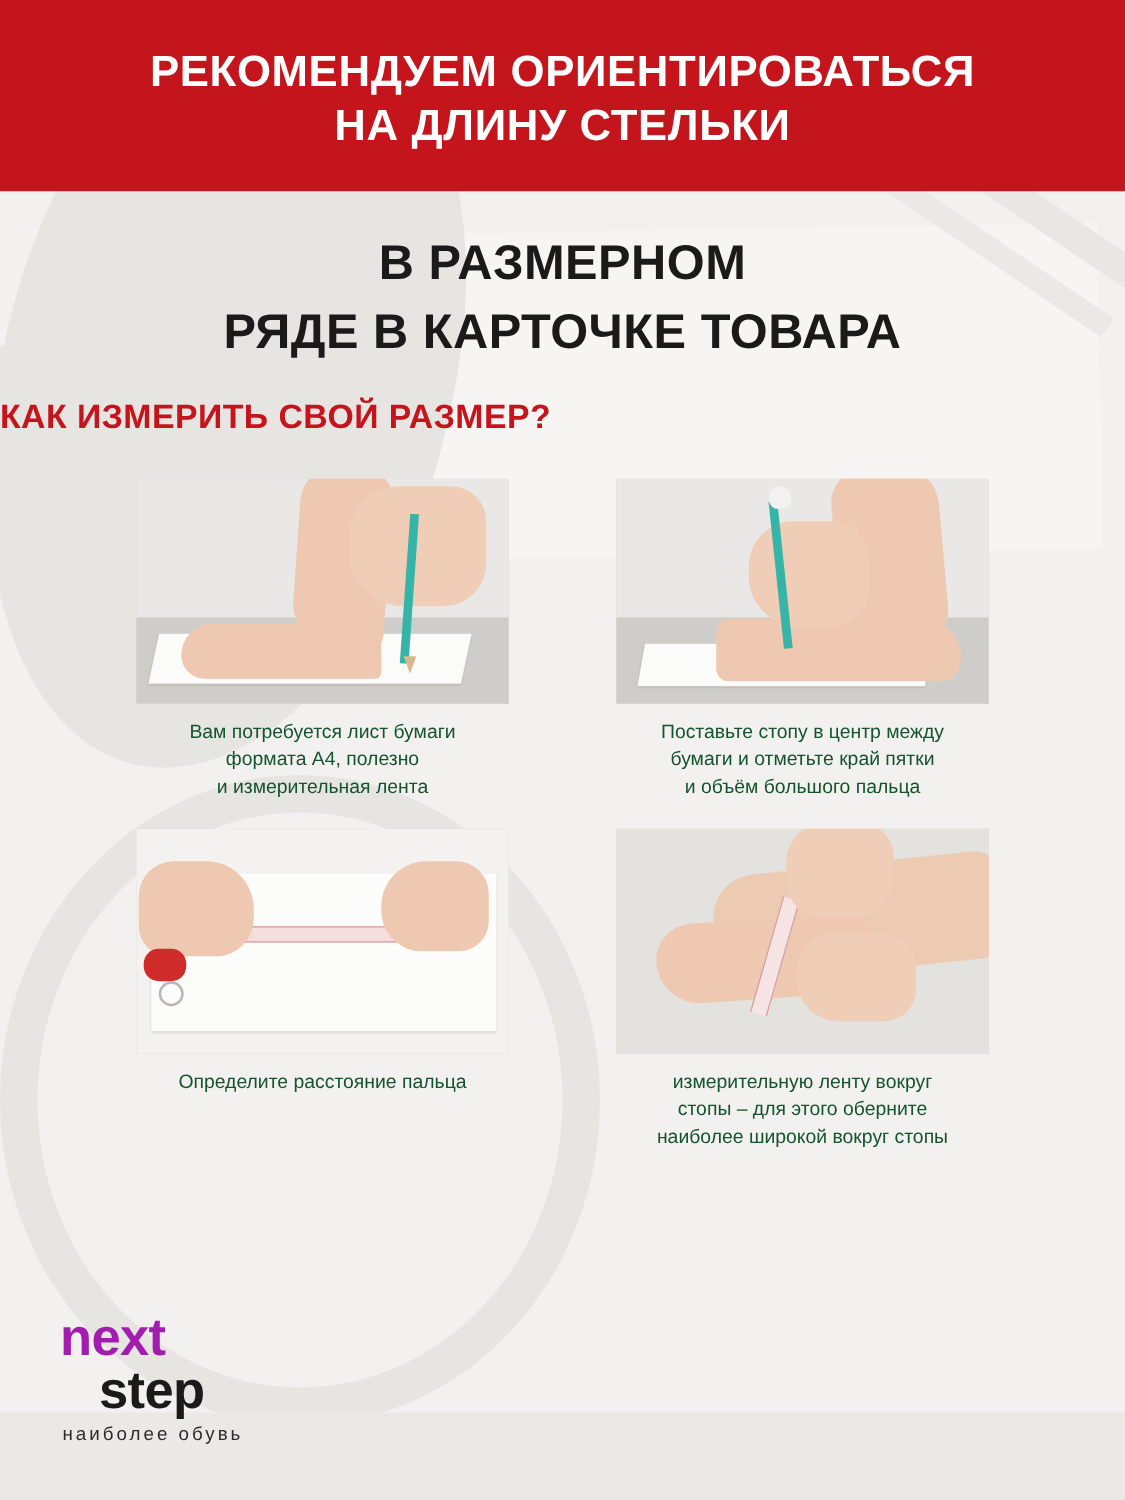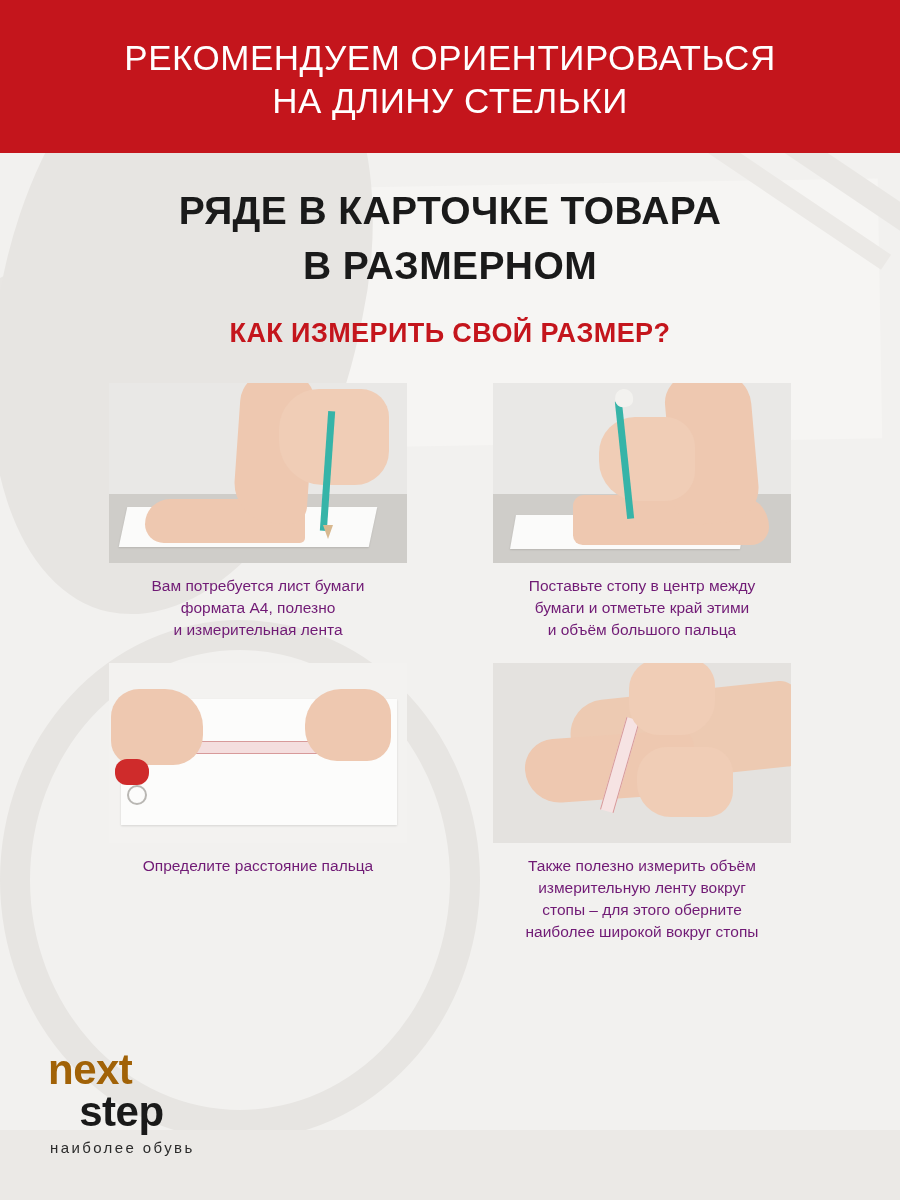--- a/index.html
+++ b/index.html
@@ -82,41 +82,41 @@
     z-index: 2;
   }
   .header-banner {
     background: #c4151c;
     color: #ffffff;
     padding: 36px 30px 30px;
     text-align: center;
   }
   .header-banner .line {
     font-size: 35px;
-    font-weight: normal;
+    font-weight: bold;
     letter-spacing: 0.5px;
     line-height: 1.24;
     text-transform: uppercase;
   }
 
   
   .subhead {
     text-align: center;
     color: #1a1a1a;
     padding-top: 30px;
   }
   .subhead .line {
     font-size: 39px;
     font-weight: bold;
     line-height: 1.42;
     text-transform: uppercase;
     letter-spacing: 0.4px;
   }
   .question {
-    text-align: center;
+    text-align: left;
     color: #c4151c;
     font-size: 27px;
     font-weight: bold;
     letter-spacing: 0.4px;
     text-transform: uppercase;
     margin-top: 24px;
   }
 
   
   .steps {
@@ -137,21 +137,21 @@
     height: 180px;
     background: #dcdad7;
     position: relative;
     overflow: hidden;
   }
   .photo-caption {
     margin-top: 12px;
     text-align: center;
     font-size: 15.5px;
     line-height: 1.42;
-    color: #701a75;
+    color: #14532d;
     max-width: 290px;
   }
 
   
   .scene {
     position: absolute;
     inset: 0;
   }
   .table-top {
     position: absolute;
@@ -318,21 +318,21 @@
     left: 48px;
     bottom: 44px;
     z-index: 3;
   }
   .logo {
     font-size: 42px;
     font-weight: bold;
     letter-spacing: -0.5px;
     line-height: 1;
   }
-  .logo .next { color: #a16207; }
+  .logo .next { color: #a21caf; }
   .logo .step { color: #1a1a1a; }
   .logo-sub {
     margin-top: 6px;
     margin-left: 2px;
     font-size: 15px;
     color: #2b2b2b;
     letter-spacing: 2.4px;
   }
 </style>
 </head>
@@ -350,22 +350,22 @@
 </div>
 
 <div class="content">
 
   <div class="header-banner">
     <div class="line">РЕКОМЕНДУЕМ ОРИЕНТИРОВАТЬСЯ</div>
     <div class="line">НА ДЛИНУ СТЕЛЬКИ</div>
   </div>
 
   <div class="subhead">
+    <div class="line">В РАЗМЕРНОМ</div>
     <div class="line">РЯДЕ В КАРТОЧКЕ ТОВАРА</div>
-    <div class="line">В РАЗМЕРНОМ</div>
   </div>
 
   <div class="question">КАК ИЗМЕРИТЬ СВОЙ РАЗМЕР?</div>
 
   <div class="steps">
 
     <div class="step">
       <div class="photo">
         <div class="scene">
           <div class="table-top"></div>
@@ -393,21 +393,21 @@
           <div class="paper s2-paper"></div>
           <div class="skin s2-foot"></div>
           <div class="skin s2-ankle"></div>
           <div class="skin s2-hand"></div>
           <div class="s2-pencil"></div>
           <div class="s2-pencil-eraser"></div>
         </div>
       </div>
       <div class="photo-caption">
         <div>Поставьте стопу в центр между</div>
-        <div>бумаги и отметьте край этими</div>
+        <div>бумаги и отметьте край пятки</div>
         <div>и объём большого пальца</div>
       </div>
     </div>
 
     <div class="step">
       <div class="photo">
         <div class="scene">
           <div class="s3-bg"></div>
           <div class="paper s3-paper"></div>
           <div class="s3-tape"></div>
@@ -427,21 +427,20 @@
         <div class="scene">
           <div class="s4-bg"></div>
           <div class="s4-leg"></div>
           <div class="s4-foot"></div>
           <div class="s4-tape"></div>
           <div class="s4-hand-top"></div>
           <div class="s4-hand-bottom"></div>
         </div>
       </div>
       <div class="photo-caption">
-        <div>Также полезно измерить объём</div>
         <div>измерительную ленту вокруг</div>
         <div>стопы – для этого оберните</div>
         <div>наиболее широкой вокруг стопы</div>
       </div>
     </div>
 
   </div>
 </div>
 
 <div class="footer">

